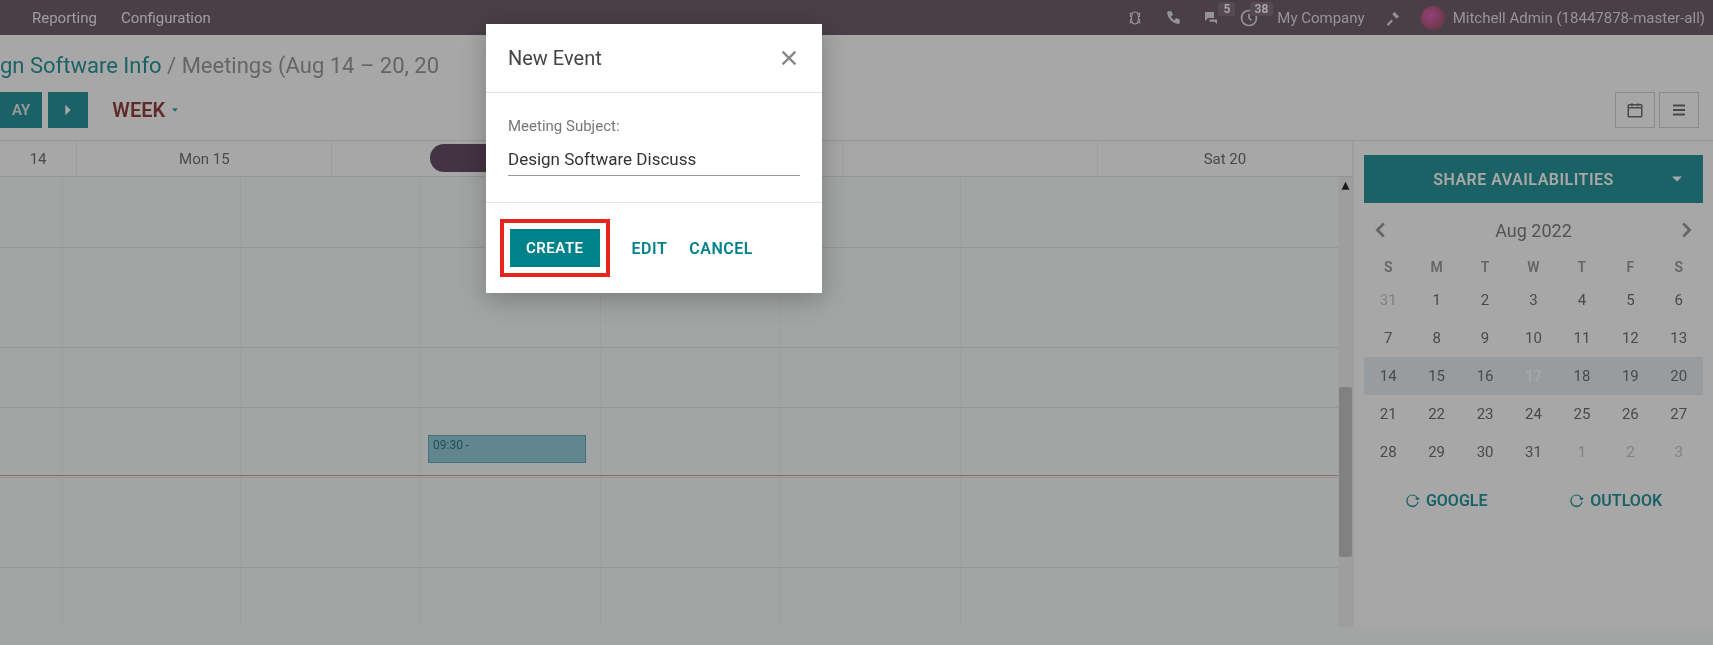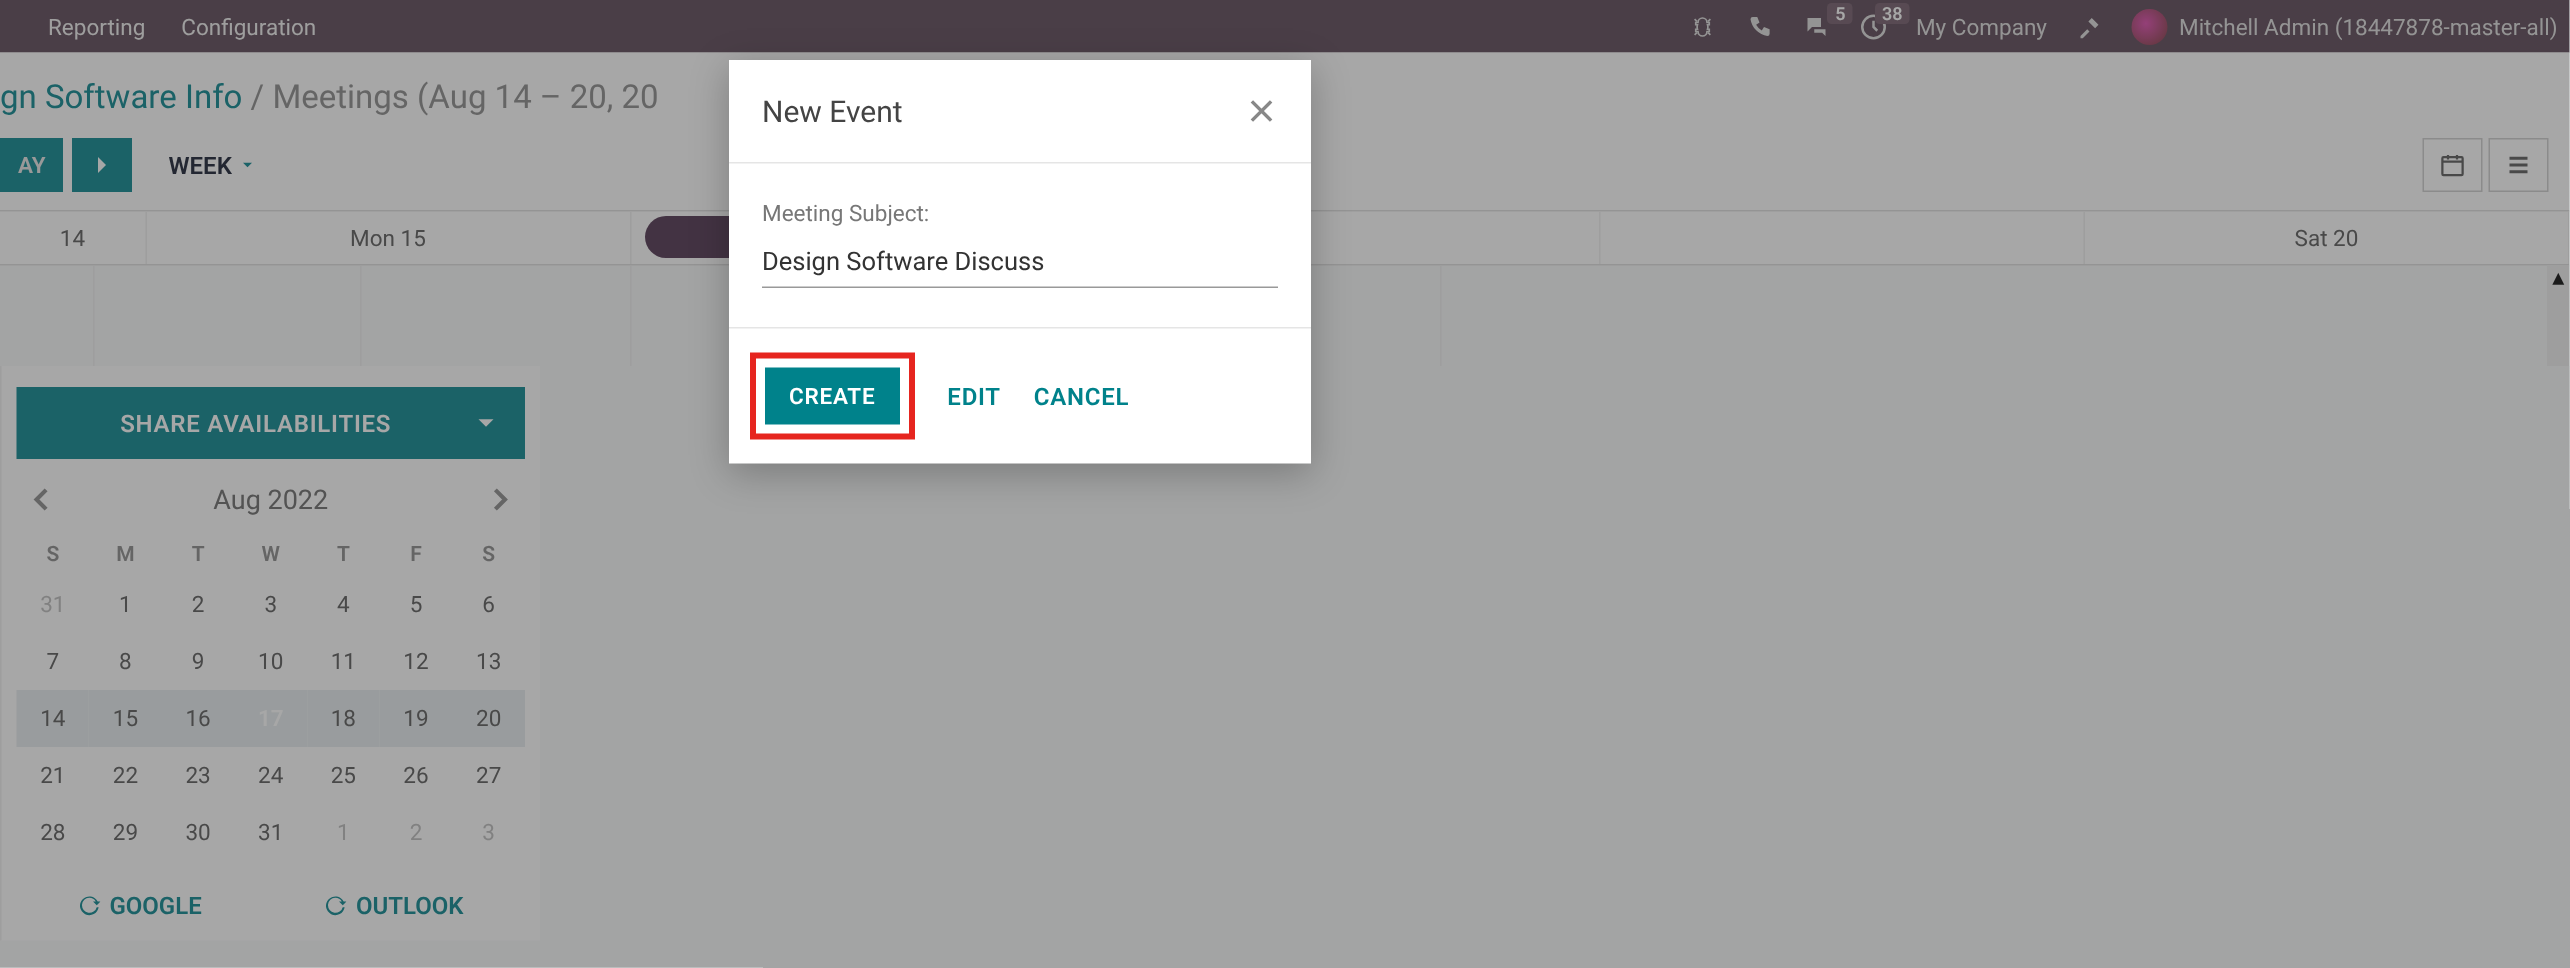--- a/index.html
+++ b/index.html
@@ -21,25 +21,25 @@
   .search-area { margin-left: auto; display: flex; align-items: center; gap: 8px; }
   .search-chip { border: 1px solid #888; background: #fff; padding: 2px 8px; font-size: 14px; color: #555; display: inline-flex; align-items: center; gap: 6px; }
   .search-chip .x { font-weight: bold; cursor: pointer; }
   .search-input { border: none; outline: none; font-size: 16px; color: #888; width: 480px; background: transparent; }
   .search-icon { width: 22px; height: 22px; fill: #666; }
 
   .toolbar-row { display: flex; align-items: center; padding: 0 14px 12px 0; }
   .btn { display: inline-flex; align-items: center; justify-content: center; border: none; cursor: pointer; font-weight: 600; }
   .btn-teal { background: #00828b; color: #e5e5e5; height: 36px; padding: 0 12px; font-size: 15px; }
   .btn-teal-arrow { width: 40px; }
-  .btn-week { background: transparent; color: #0f172a; height: 36px; padding: 0 10px; font-size: 16px; font-weight: 600; }
+  .btn-week { background: transparent; color: #7f1d1d; height: 36px; padding: 0 10px; font-size: 20px; font-weight: 600; }
   .view-switcher { margin-left: auto; display: flex; gap: 4px; }
   .view-btn { width: 40px; height: 36px; border: 1px solid #ccc; background: #fff; display: flex; align-items: center; justify-content: center; }
   
-  .main { display: flex; height: calc(100% - 158px); border-top: 1px solid #ddd; flex-direction: column; }
+  .main { display: flex; height: calc(100% - 158px); border-top: 1px solid #ddd; }
   .calendar-grid { flex: 1; position: relative; overflow: hidden; }
   .day-headers { display: flex; height: 36px; border-bottom: 1px solid #ddd; background: #fff; }
   .day-header { flex: 1; text-align: center; font-size: 15px; color: #555; line-height: 36px; border-right: 1px solid #eee; }
   .day-header.first { flex: 0.3; }
   .pill { position: absolute; top: 3px; left: 430px; width: 180px; height: 28px; background: #4a2c4a; border-radius: 14px; }
   .grid-body { position: absolute; top: 36px; left: 0; right: 0; bottom: 0; }
   .hline { position: absolute; left: 0; right: 0; height: 1px; background: #ddd; }
   .vline { position: absolute; top: 0; bottom: 0; width: 1px; background: #eee; }
   .event-block { position: absolute; background: #7fc3d3; border: 1px solid #4a9db0; color: #0b5e70; font-size: 12px; padding: 2px 4px; }
   .redline { position: absolute; left: 0; right: 0; height: 1px; background: #c96; }
@@ -58,21 +58,21 @@
   .mini-day { text-align: center; font-size: 15px; color: #555; padding: 10px 0; cursor: pointer; }
   .mini-day.muted { color: #bbb; }
   .mini-day.today { position: relative; color: #fff; font-weight: 600; }
   .mini-day.today::before { content:""; position:absolute; left:50%; top:50%; transform:translate(-50%,-50%); width:30px; height:30px; background:#d9342b; border-radius:50%; z-index:-1; box-shadow: 0 0 0 2px rgba(200,40,40,0.15); }
   .mini-week-hl { background: #e6ecee; }
   .sync-row { display: flex; justify-content: space-around; margin-top: 20px; }
   .sync-btn { color: #00828b; font-size: 16px; font-weight: 600; display: inline-flex; align-items: center; gap: 6px; background:none; border:none; cursor:pointer; }
 
   .dark-overlay { position: absolute; inset: 0; background: rgba(60,60,60,0.45); }
 
-  .modal { position: absolute; left: 486px; top: 40px; width: 388px; background: #fff; box-shadow: 0 6px 24px rgba(0,0,0,0.25); }
+  .modal { position: absolute; left: 486px; top: 24px; width: 336px; background: #fff; box-shadow: 0 6px 24px rgba(0,0,0,0.25); }
   .modal-header { display: flex; align-items: center; justify-content: space-between; padding: 22px 22px; border-bottom: 1px solid #e5e5e5; }
   .modal-title { font-size: 20px; color: #444; }
   .modal-close { width: 22px; height: 22px; fill: #888; cursor: pointer; }
   .modal-body { padding: 24px 22px 26px; border-bottom: 1px solid #e5e5e5; }
   .field-label { font-size: 15px; color: #777; margin-bottom: 10px; }
   .field-input { width: 100%; border: none; border-bottom: 1px solid #999; font-size: 17px; color: #333; padding: 4px 0 6px; outline: none; background: transparent; }
   .modal-footer { padding: 16px 14px; display: flex; align-items: center; gap: 22px; }
   .create-wrap { border: 4px solid #e6251f; padding: 6px 6px; display: inline-block; }
   .btn-create { background: #00828b; color: #fff; border: none; padding: 10px 16px; font-size: 15px; font-weight: 600; letter-spacing: 0.5px; cursor:pointer; }
   .link-btn { background: none; border: none; color: #00828b; font-size: 16px; font-weight: 600; letter-spacing: 0.5px; cursor: pointer; }

